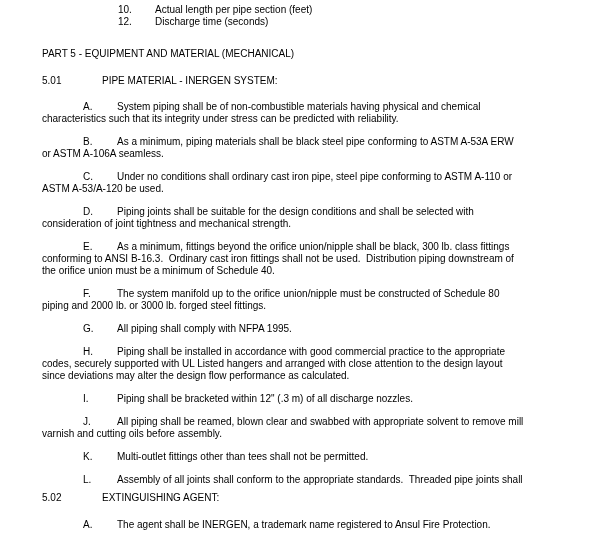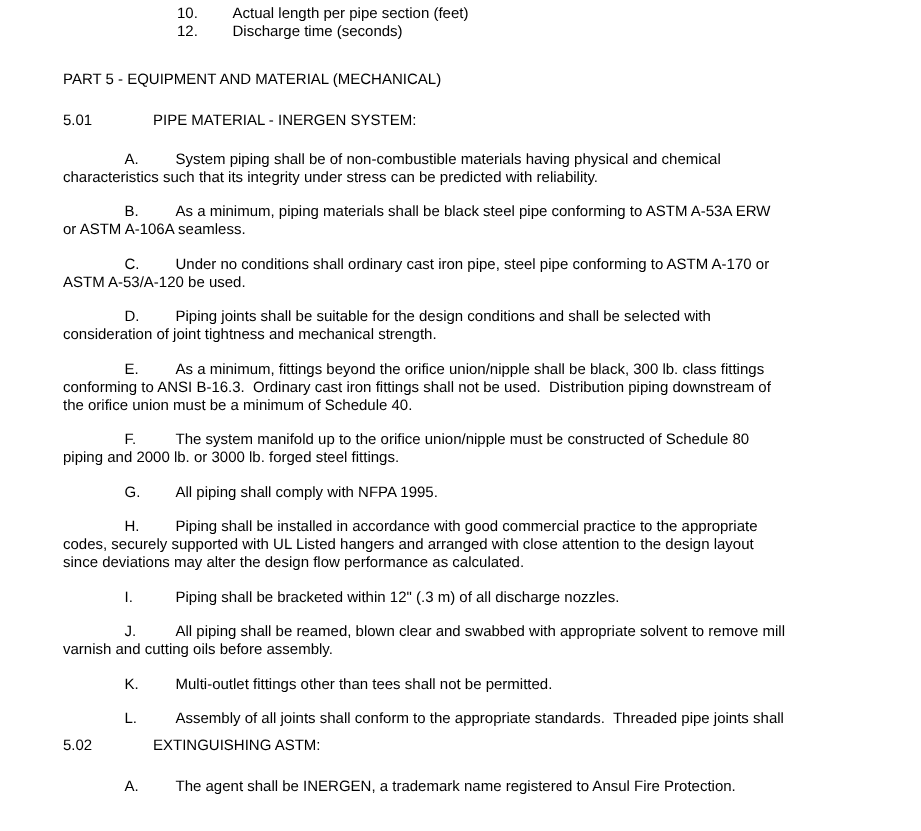--- a/index.html
+++ b/index.html
@@ -79,37 +79,37 @@
   </div>
 
   <div class="part-heading"><span class="pline">PART 5 - EQUIPMENT AND MATERIAL (MECHANICAL)</span></div>
 
   <div class="sec-heading"><span class="secnum">5.01</span><span class="pline">PIPE MATERIAL - INERGEN SYSTEM:</span></div>
 
   <p class="para first"><span class="letter">A.</span><span class="pline">System piping shall be of non-combustible materials having physical and chemical</span><br><span class="pline">characteristics such that its integrity under stress can be predicted with reliability.</span></p>
 
   <p class="para"><span class="letter">B.</span><span class="pline">As a minimum, piping materials shall be black steel pipe conforming to ASTM A-53A ERW</span><br><span class="pline">or ASTM A-106A seamless.</span></p>
 
-  <p class="para"><span class="letter">C.</span><span class="pline">Under no conditions shall ordinary cast iron pipe, steel pipe conforming to ASTM A-170 or</span><br><span class="pline">ASTM A-53/A-120 be used.</span></p>
+  <p class="para"><span class="letter">C.</span><span class="pline">Under no conditions shall ordinary cast iron pipe, steel pipe conforming to ASTM A-110 or</span><br><span class="pline">ASTM A-53/A-120 be used.</span></p>
 
   <p class="para"><span class="letter">D.</span><span class="pline">Piping joints shall be suitable for the design conditions and shall be selected with</span><br><span class="pline">consideration of joint tightness and mechanical strength.</span></p>
 
   <p class="para"><span class="letter">E.</span><span class="pline">As a minimum, fittings beyond the orifice union/nipple shall be black, 300 lb. class fittings</span><br><span class="pline">conforming to ANSI B-16.3.  Ordinary cast iron fittings shall not be used.  Distribution piping downstream of</span><br><span class="pline">the orifice union must be a minimum of Schedule 40.</span></p>
 
   <p class="para"><span class="letter">F.</span><span class="pline">The system manifold up to the orifice union/nipple must be constructed of Schedule 80</span><br><span class="pline">piping and 2000 lb. or 3000 lb. forged steel fittings.</span></p>
 
   <p class="para"><span class="letter">G.</span><span class="pline">All piping shall comply with NFPA 1995.</span></p>
 
   <p class="para"><span class="letter">H.</span><span class="pline">Piping shall be installed in accordance with good commercial practice to the appropriate</span><br><span class="pline">codes, securely supported with UL Listed hangers and arranged with close attention to the design layout</span><br><span class="pline">since deviations may alter the design flow performance as calculated.</span></p>
 
   <p class="para"><span class="letter">I.</span><span class="pline">Piping shall be bracketed within 12" (.3 m) of all discharge nozzles.</span></p>
 
   <p class="para"><span class="letter">J.</span><span class="pline">All piping shall be reamed, blown clear and swabbed with appropriate solvent to remove mill</span><br><span class="pline">varnish and cutting oils before assembly.</span></p>
 
   <p class="para"><span class="letter">K.</span><span class="pline">Multi-outlet fittings other than tees shall not be permitted.</span></p>
 
   <p class="para"><span class="letter">L.</span><span class="pline">Assembly of all joints shall conform to the appropriate standards.  Threaded pipe joints shall</span><br></p>
 
-  <div class="sec-heading sec-2"><span class="secnum">5.02</span><span class="pline">EXTINGUISHING ASTM:</span></div>
+  <div class="sec-heading sec-2"><span class="secnum">5.02</span><span class="pline">EXTINGUISHING AGENT:</span></div>
 
   <p class="para last"><span class="letter">A.</span><span class="pline">The agent shall be INERGEN, a trademark name registered to Ansul Fire Protection.</span></p>
 
 </div>
 
 </body></html>

